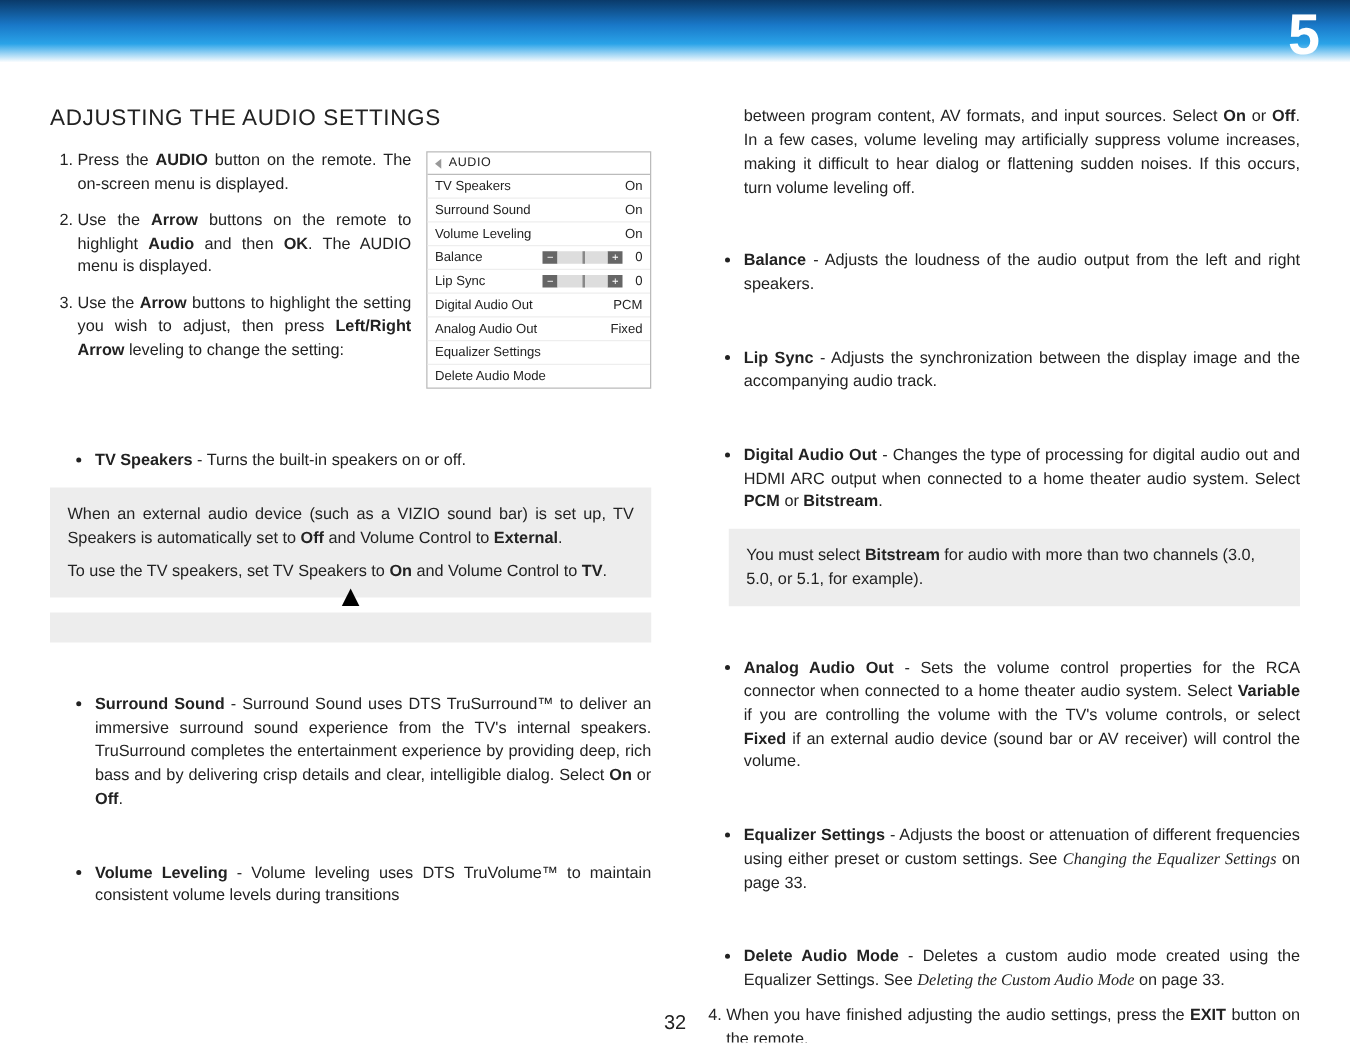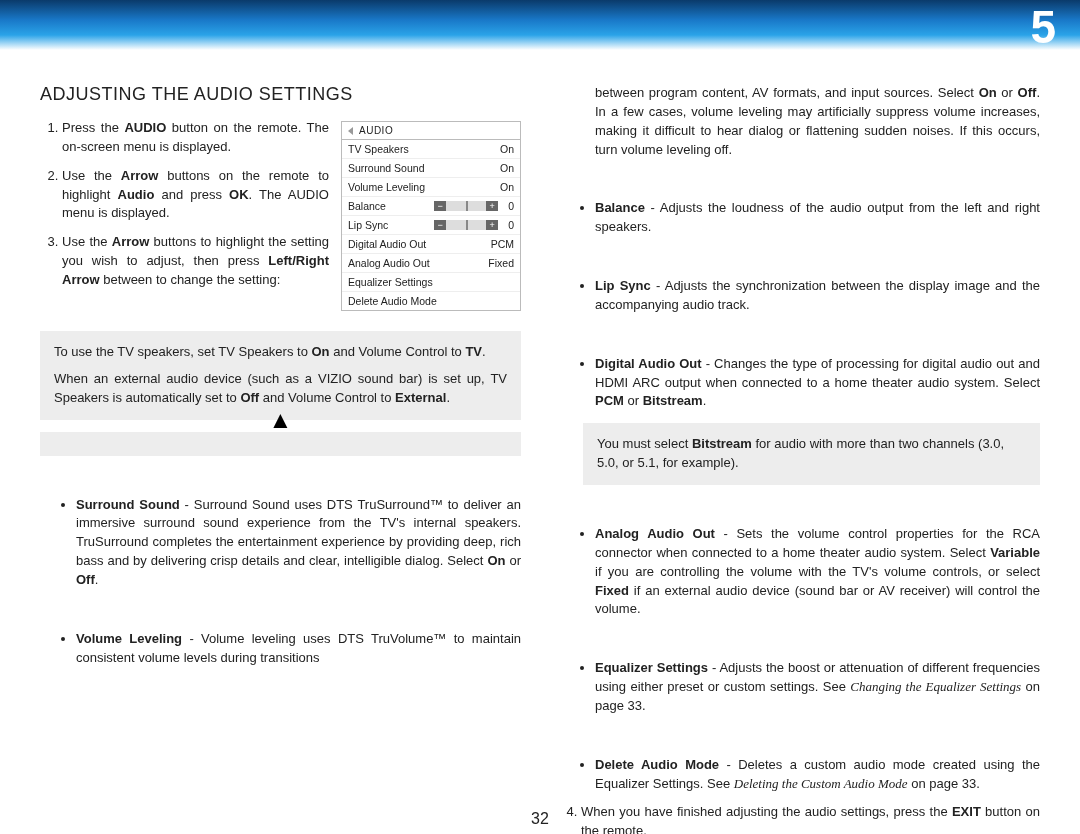--- a/index.html
+++ b/index.html
@@ -213,36 +213,41 @@
           <span>Delete Audio Mode</span>
           <span class="menu-val"></span>
         </div>
     </div>
 
     <ol class="steps">
       <li>
         <span>Press the </span><span class="b">AUDIO</span><span> button on the remote. The on-screen menu is displayed.</span>
       </li>
       <li>
-        <span>Use the </span><span class="b">Arrow</span><span> buttons on the remote to highlight </span><span class="b">Audio</span><span> and press </span><span class="b">OK</span><span>. The AUDIO menu is displayed.</span>
-      </li>
-      <li>
-        <span>Use the </span><span class="b">Arrow</span><span> buttons to highlight the setting you wish to adjust, then press </span><span class="b">Left/Right Arrow</span><span> between to change the setting:</span>
+        <span>Use the </span><span class="b">Arrow</span><span> buttons on the remote to highlight </span><span class="b">Audio</span><span> and then </span><span class="b">OK</span><span>. The AUDIO menu is displayed.</span>
+      </li>
+      <li>
+        <span>Use the </span><span class="b">Arrow</span><span> buttons to highlight the setting you wish to adjust, then press </span><span class="b">Left/Right Arrow</span><span> leveling to change the setting:</span>
       </li>
     </ol>
 
     <div class="clearfix"></div>
 
+    <ul class="bullets">
+      <li>
+        <span class="b">TV Speakers</span><span> - Turns the built-in speakers on or off.</span>
+      </li>
+    </ul>
 
     <div class="note-box">
       <p>
-        <span>To use the TV speakers, set TV Speakers to </span><span class="b">On</span><span> and Volume Control to </span><span class="b">TV</span><span>.</span>
+        <span>When an external audio device (such as a VIZIO sound bar) is set up, TV Speakers is automatically set to </span><span class="b">Off</span><span> and Volume Control to </span><span class="b">External</span><span>.</span>
       </p>
       <p>
-        <span>When an external audio device (such as a VIZIO sound bar) is set up, TV Speakers is automatically set to </span><span class="b">Off</span><span> and Volume Control to </span><span class="b">External</span><span>.</span>
+        <span>To use the TV speakers, set TV Speakers to </span><span class="b">On</span><span> and Volume Control to </span><span class="b">TV</span><span>.</span>
       </p>
     </div>
 
     <div class="warn-box">
       <span class="warn-icon">▲</span>
     </div>
 
     <ul class="bullets">
       <li>
         <span class="b">Surround Sound</span><span> - Surround Sound uses DTS TruSurround™ to deliver an immersive surround sound experience from the TV's internal speakers. TruSurround completes the entertainment experience by providing deep, rich bass and by delivering crisp details and clear, intelligible dialog. Select </span><span class="b">On</span><span> or </span><span class="b">Off</span><span>.</span>

